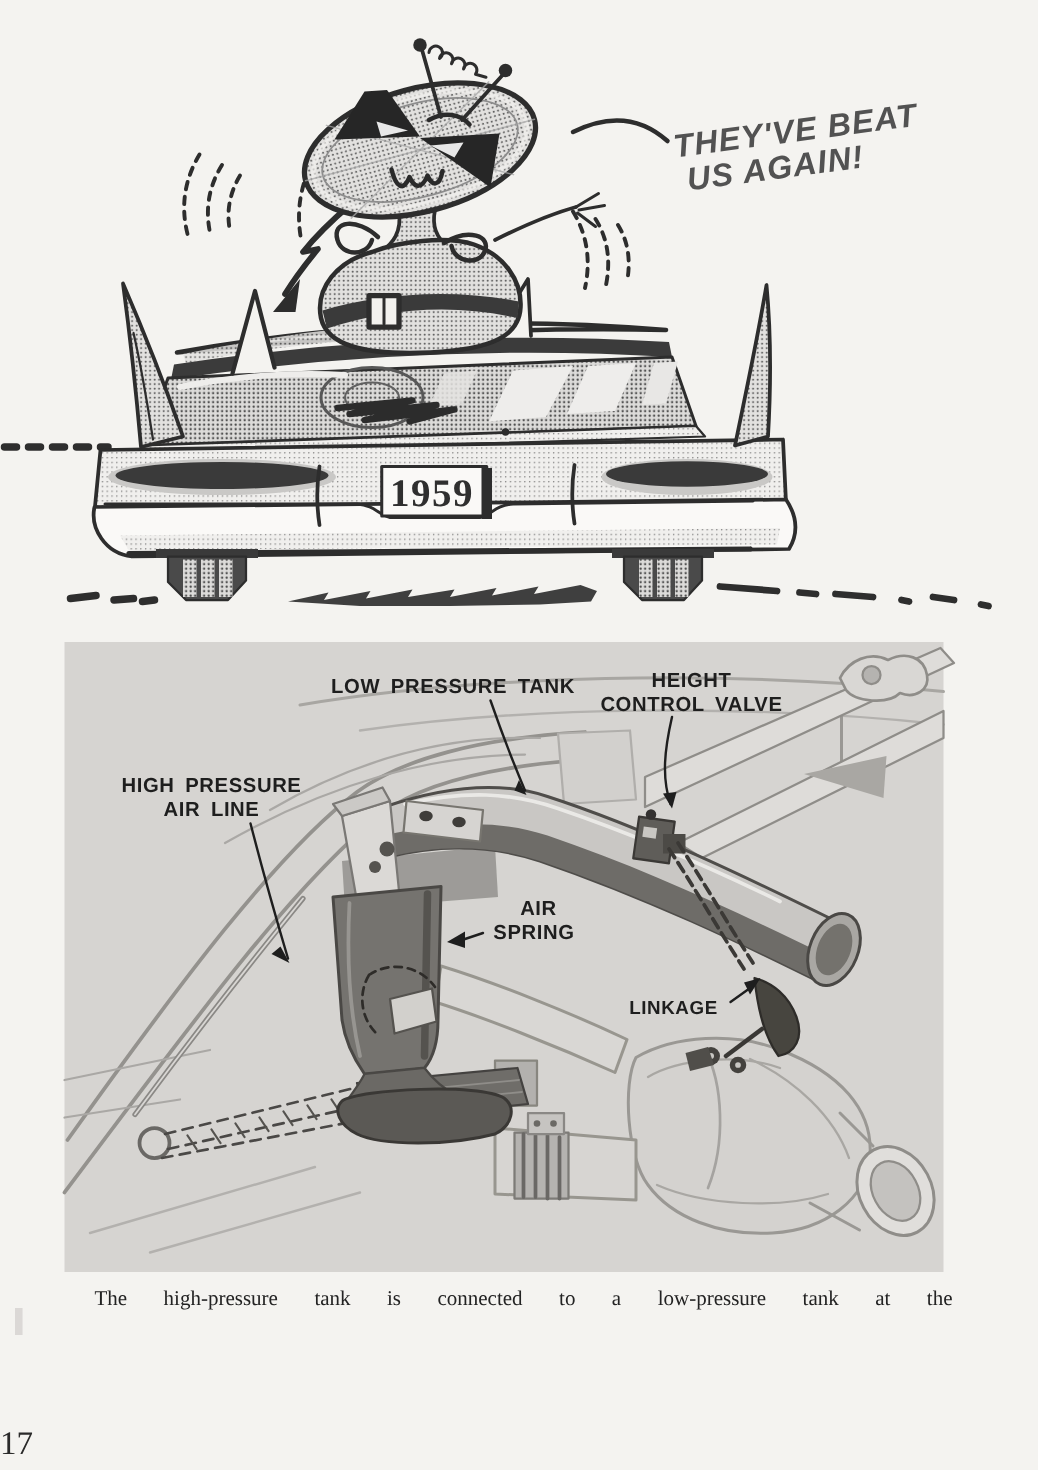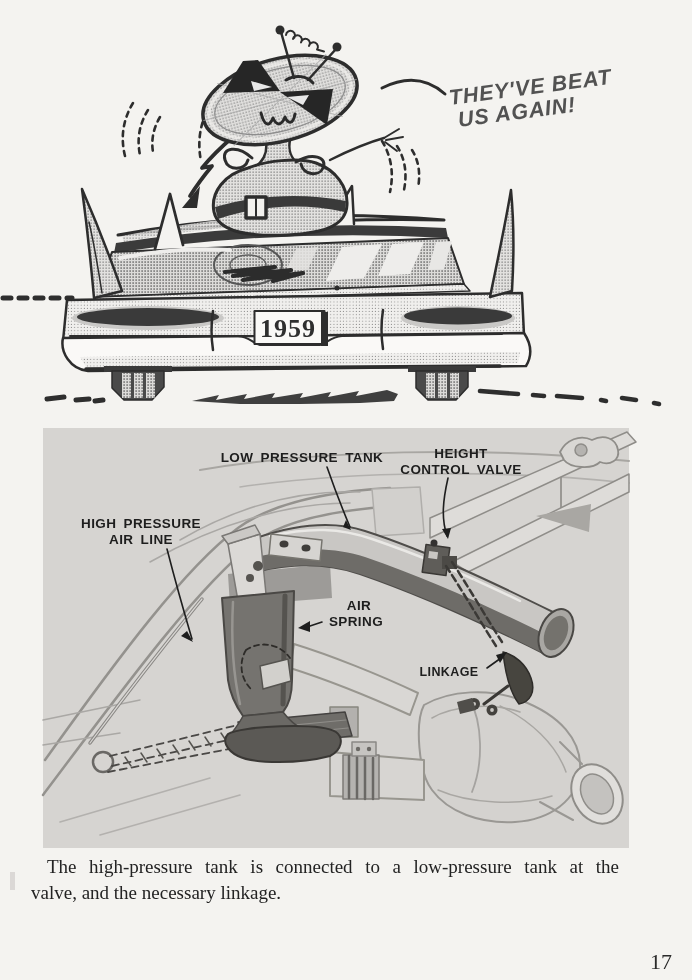--- a/index.html
+++ b/index.html
@@ -1,23 +1,23 @@
 <!DOCTYPE html>
 <html><head>
 <meta charset="utf-8">
 <style>
   html,body{margin:0;padding:0;}
   body{width:692px;height:980px;background:#f4f3f0;position:relative;overflow:hidden;
        font-family:"Liberation Serif", serif;}
   #cartoon{position:absolute;left:0;top:0;}
   #figure{position:absolute;left:0;top:0;}
-  .para{position:absolute;left:31px;top:854px;width:588px;color:#232323;
-        font-size:19px;line-height:26px;}
+  .para{position:absolute;left:47px;top:854px;width:588px;color:#232323;
+        font-size:14px;line-height:26px;}
   .j{text-align:justify;text-align-last:justify;}
-  .pageno{position:absolute;left:0;top:949px;width:672px;text-align:right;
+  .pageno{position:absolute;left:0;top:949px;width:672px;text-align:left;
           font-size:22px;color:#2a2a2a;}
 </style>
 </head>
 <body>
 <svg id="cartoon" width="692" height="430" viewBox="0 0 692 430">
 <defs>
  <pattern id="g1" width="3" height="3" patternUnits="userSpaceOnUse">
    <rect width="3" height="3" fill="#e2e1df"></rect>
         <circle cx="1.1" cy="1.1" r="0.7" fill="#5d5d5d"></circle>
  </pattern>
@@ -248,15 +248,14 @@
 <path d="M346,520 L351,530 L343,527 Z" fill="#1e1e1e"></path>
 <path d="M442,529 L448,539 L451,528 Z" fill="#1e1e1e"></path>
 <path d="M187,631 L193,642 L181,636 Z" fill="#1e1e1e"></path>
 <path d="M310,621 L298,628 L310,632 Z" fill="#1e1e1e"></path>
 <path d="M496,655 L507,652 L500,663 Z" fill="#1e1e1e"></path>
 </g>
 <rect x="10" y="872" width="5" height="18" fill="#c9c7c4" opacity="0.6"></rect>
 </svg>
 <div class="para">
   <div class="j" style="text-indent:16px;">The high-pressure tank is connected to a low-pressure tank at the</div>
-  <div>valve, and the necessary linkage.</div>
 </div>
 <div class="pageno">17</div>
 
 </body></html>

